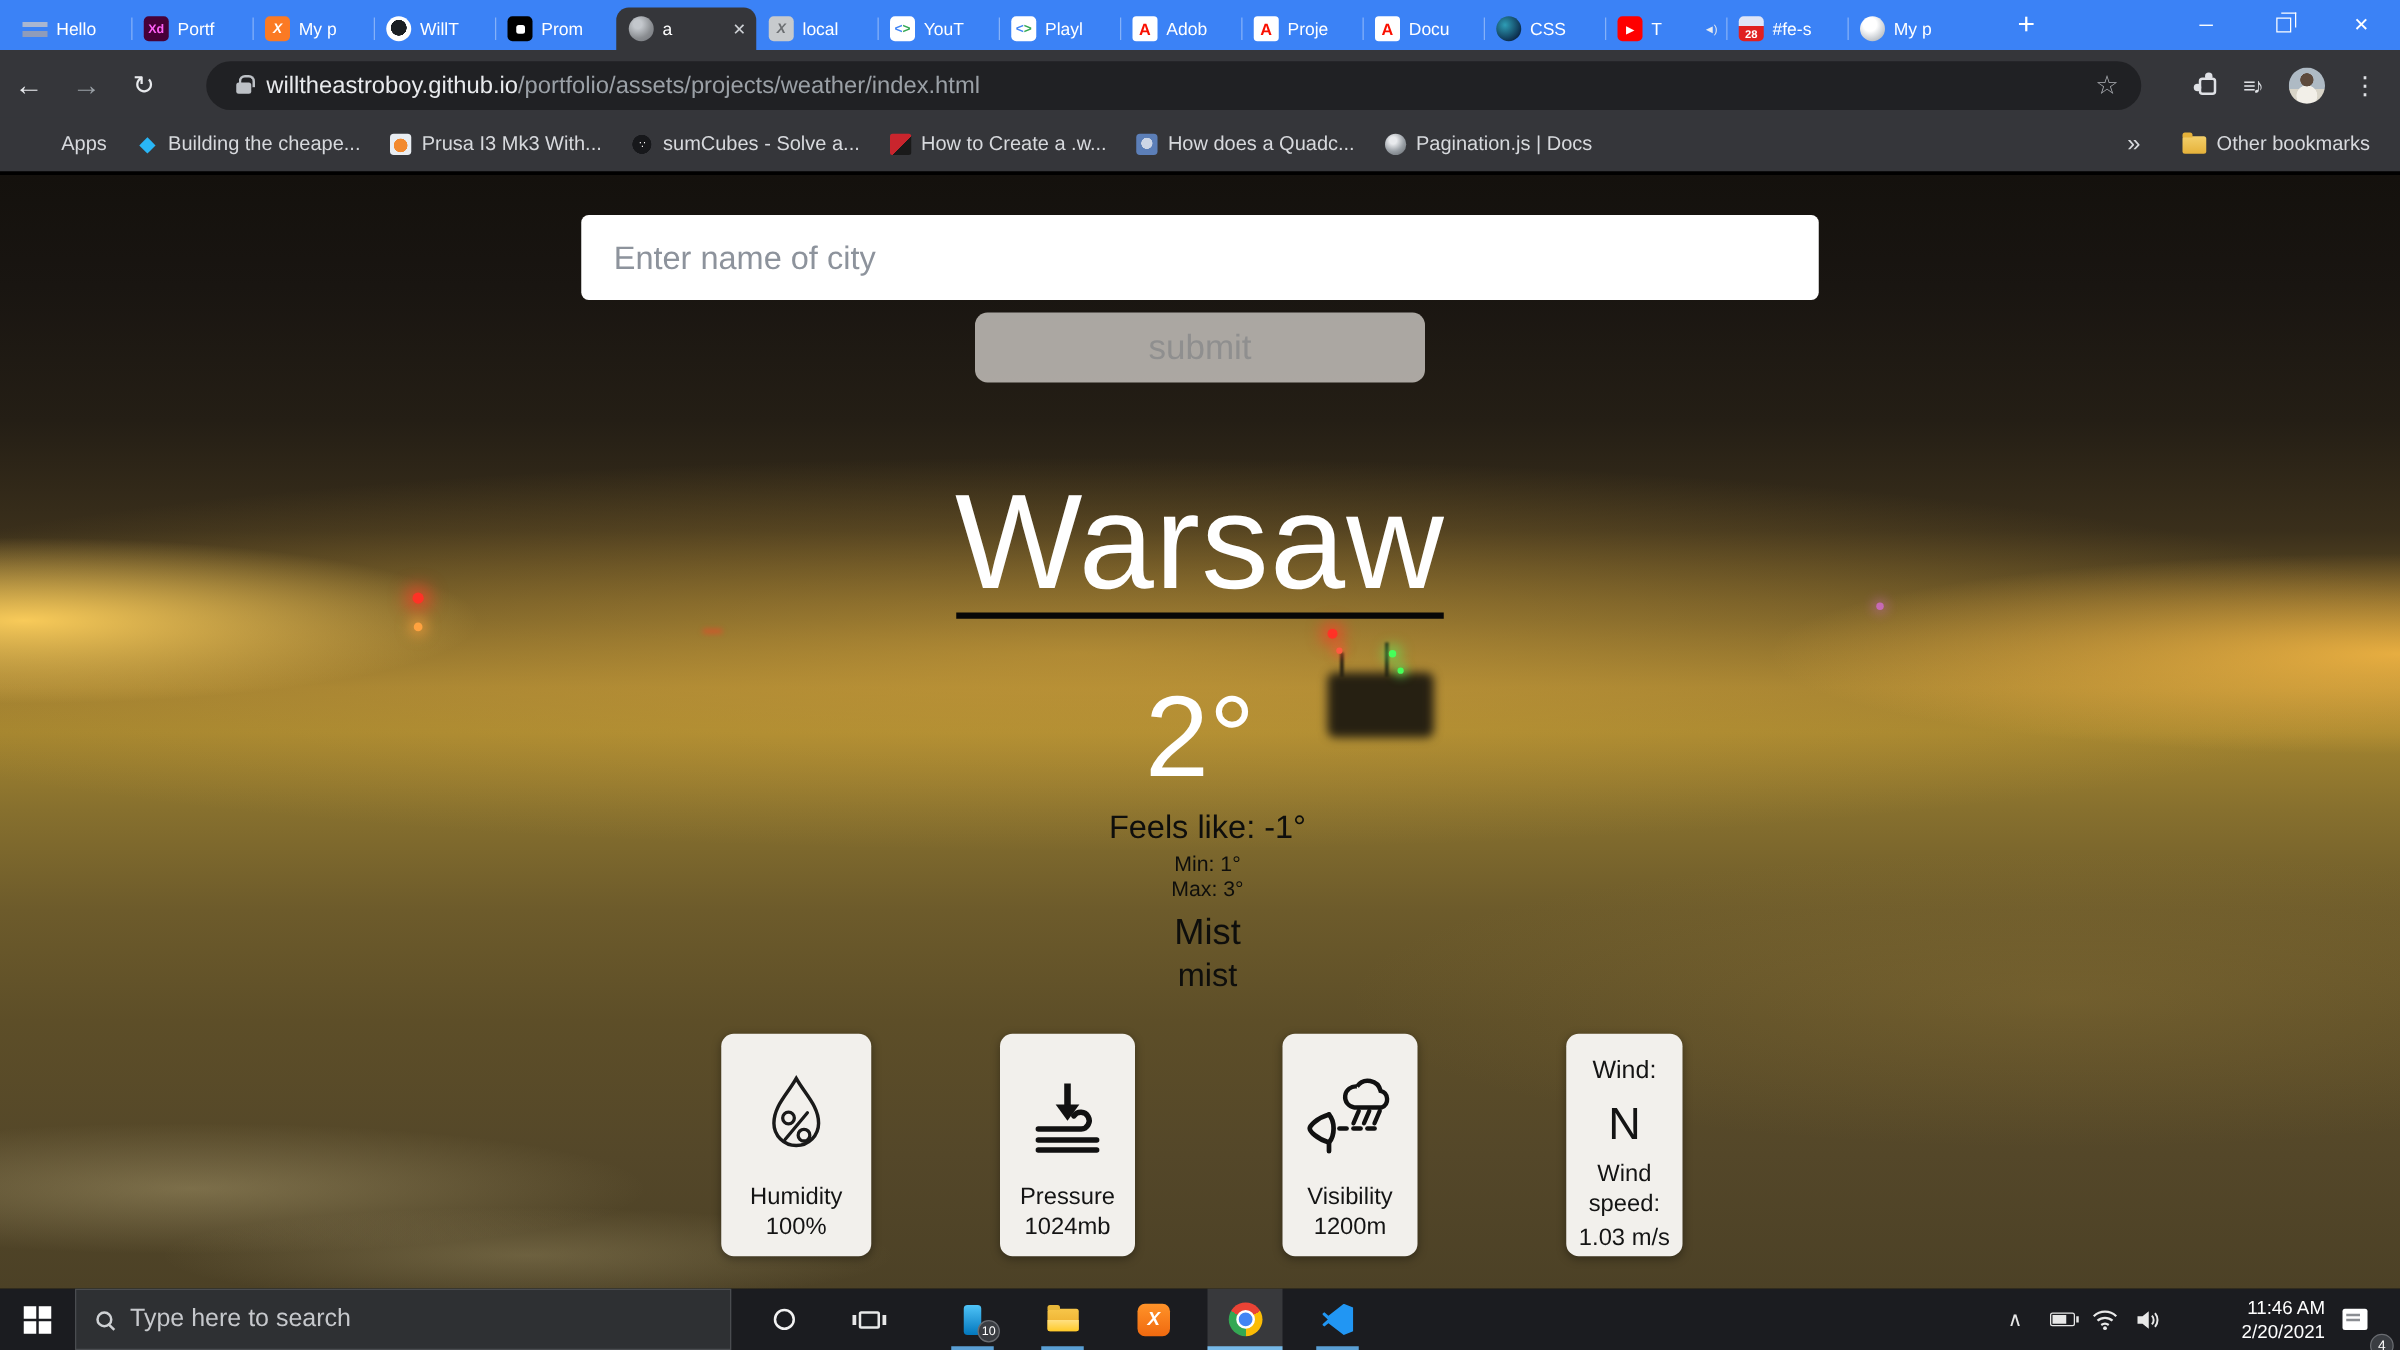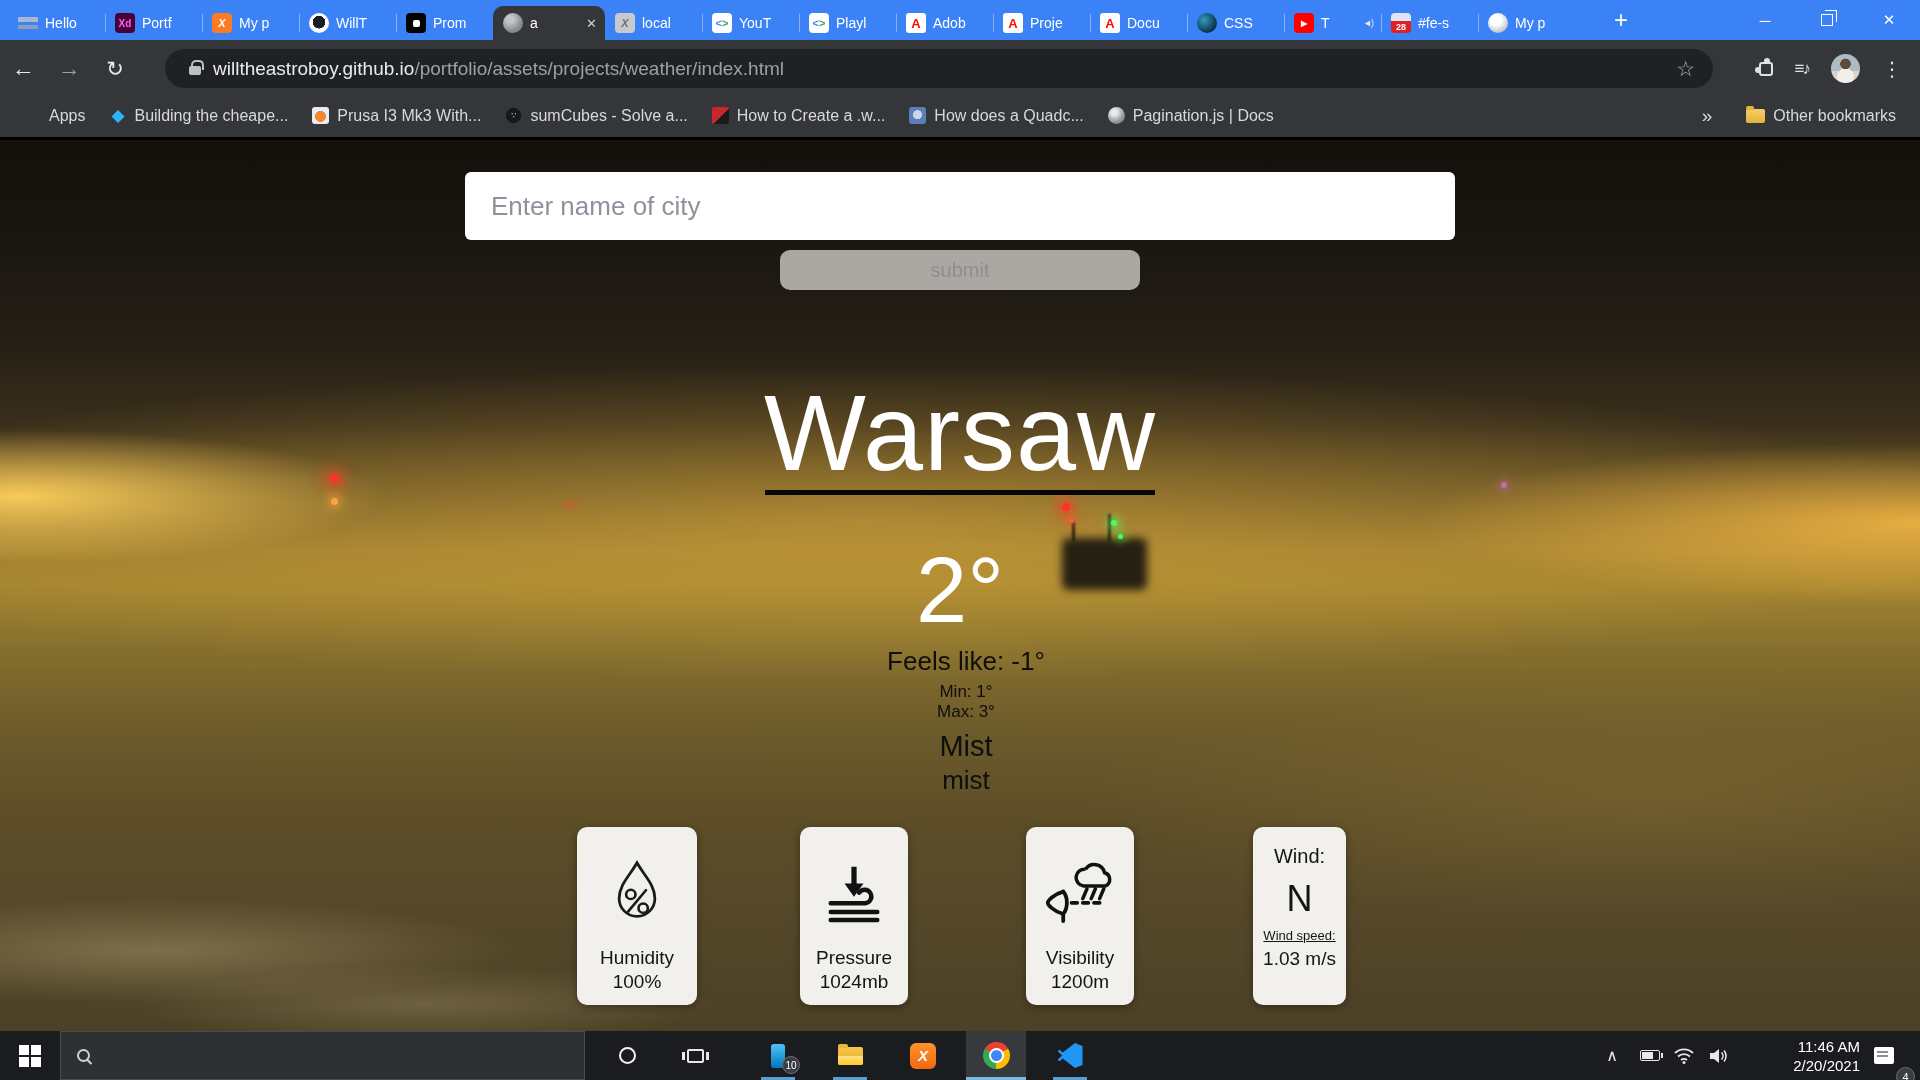--- a/index.html
+++ b/index.html
@@ -133,23 +133,23 @@
                background:#262012; filter:blur(4px); border-radius:6px; }
   .mast1 { position:absolute; left:1108px; top:374px; width:3px; height:28px; background:#2a2414;
            filter:blur(1px); }
   .mast2 { position:absolute; left:1072px; top:382px; width:3px; height:20px; background:#2a2414;
            filter:blur(1px); }
 
   .city-input { position:absolute; left:465px; top:32px; width:990px; height:68px;
                 border:none; border-radius:6px; background:#fff; font-size:26px; padding:0 26px;
                 color:#333; font-family:"Liberation Sans",sans-serif; }
   .city-input::placeholder { color:#8d939c; }
-  .submit-btn { position:absolute; left:780px; top:110px; width:360px; height:40px; border:none;
+  .submit-btn { position:absolute; left:780px; top:110px; width:360px; height:56px; border:none;
                 border-radius:10px; background:rgba(203,199,194,.82); color:#8f8f8f;
-                font-size:20px; font-family:"Liberation Sans",sans-serif; }
+                font-size:28px; font-family:"Liberation Sans",sans-serif; }
 
   .city-name { position:absolute; left:0; top:234px; width:1920px; text-align:center;
                font-size:108px; font-weight:300; color:#fff; letter-spacing:1px; line-height:1.1; }
   .city-underline { position:absolute; left:765px; top:350px; width:390px; height:5px;
                     background:#070707; }
   .temp { position:absolute; left:0; top:404px; width:1920px; text-align:center; font-size:92px;
           font-weight:300; color:#fff; line-height:1; }
   .details { position:absolute; left:836px; top:506px; width:260px; color:#0e0e0c;
              text-align:center; }
   .feels { font-size:26px; }
@@ -162,21 +162,21 @@
           align-items:center; padding:14px 4px 10px; color:#141414; text-align:center; }
   .card-humidity { left:577px; width:120px; }
   .card-pressure { left:800px; width:108px; }
   .card-visibility { left:1026px; width:108px; }
   .card-wind { left:1253px; width:93px; padding-top:18px; }
   .cicon { flex:1; display:flex; align-items:center; justify-content:center; }
   .clabel { font-size:19px; line-height:1.3; }
   .cvalue { font-size:19px; line-height:1.3; }
   .wtitle { font-size:20px; }
   .wdir { font-size:36px; font-weight:400; margin:10px 0 8px; }
-  .wspeedlab { font-size:13px; line-height:1.25;text-decoration:underline; }
+  .wspeedlab { font-size:19px; line-height:1.25; }
   .wspeed { font-size:19px; margin-top:4px; }
 
   
   .taskbar { position:absolute; left:0; top:1031px; width:1920px; height:49px; background:#1b1c20; }
   .start { position:absolute; left:0; top:0; width:60px; height:49px; display:flex;
            align-items:center; justify-content:center; }
   .winlogo { display:grid; grid-template-columns:10px 10px; grid-template-rows:10px 10px; gap:2px; }
   .winlogo b { background:#fff; }
   .tb-search { position:absolute; left:60px; top:0; width:525px; height:49px; background:#2e3033;
                border:1px solid #4a4c50; display:flex; align-items:center; padding:0 16px; gap:14px; }
@@ -478,20 +478,21 @@
     <div class="start">
       <span class="winlogo">
           <b></b>
           <b></b>
           <b></b>
           <b></b>
         </span>
     </div>
     <div class="tb-search">
       <span class="mag"></span>
+      <input type="text" placeholder="Type here to search" style="">
     </div>
     <div class="tb-icon" style="left:597px">
       <span class="cortana"></span>
     </div>
     <div class="tb-icon" style="left:665px">
       <span class="tview"></span>
     </div>
     <div class="tb-icon" style="left:748px">
       <span class="phone"></span>
       <span class="badge phone-badge">10</span>

